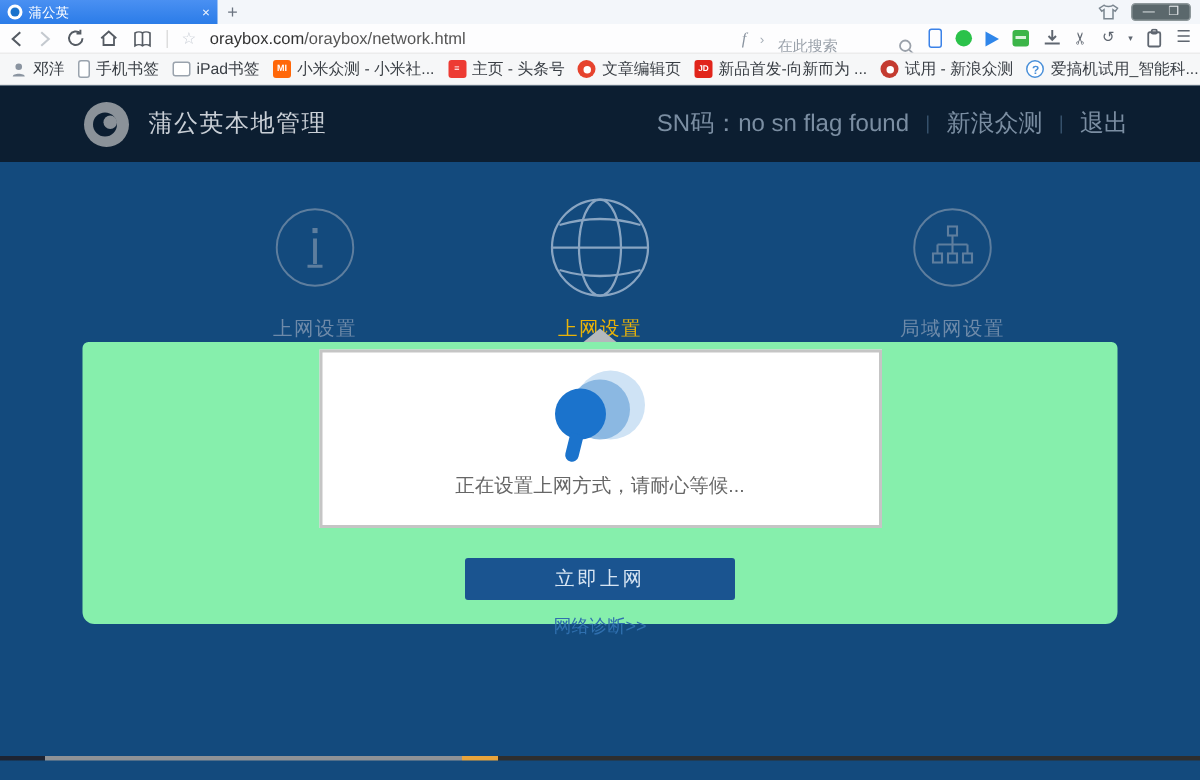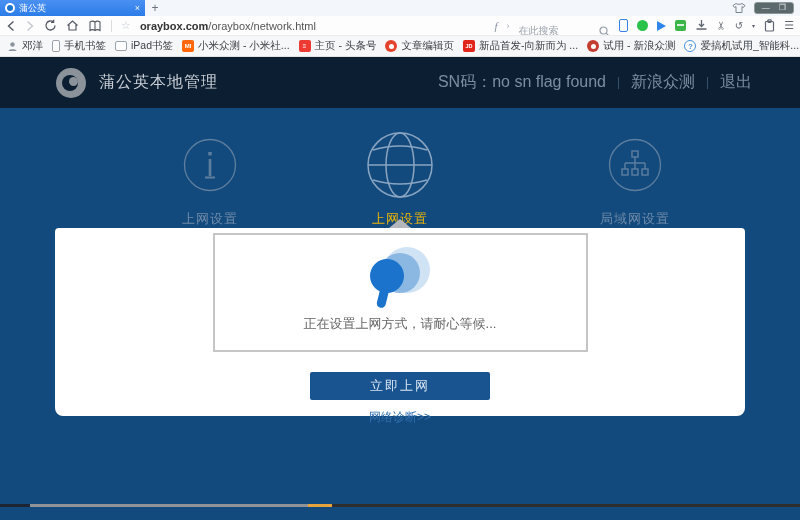--- a/index.html
+++ b/index.html
@@ -18,21 +18,21 @@
   .winctrl { display:flex; align-items:center; gap:8px; padding-right:6px; }
   .skin-ic { stroke:#7a858f; fill:none; }
   .ctrl-box { background:#5b686c; border:1px solid #8d979a; border-radius:3px; height:12px; display:flex; align-items:center; gap:9px; padding:0 7px; color:#e8ecee; font-size:8px; line-height:1; }
 
   
   .toolbar { height:20px; background:#fdfdfe; border-bottom:1px solid #ececec; display:flex; align-items:center; padding:0 6px; gap:9px; font-size:11px; overflow:hidden; }
   .nav-ic { display:flex; align-items:center; }
   .sep { width:1px; height:12px; background:#ddd; }
   .star { color:#c8cdd5; font-size:11px; }
   .url { color:#333; white-space:nowrap; }
-  .url b { font-weight:bold; }
+  .url b { font-weight:normal; }
   .url span { color:#555; }
   .tb-grow { flex:1; }
   .flash-f { color:#8a94a0; font-size:11px; font-style:italic; font-family:"Liberation Serif", serif; }
   .chev { color:#a7afb8; font-size:9px; }
   .searchbox { display:flex; align-items:center; gap:40px; color:#9aa1aa; font-size:10px;margin-top:11px; }
   .ic-phone { width:9px; height:13px; border:1.5px solid #3b82e8; border-radius:2px; }
   .ic-green { width:11px; height:11px; border-radius:50%; background:#2bc24a; }
   .ic-play { width:0; height:0; border-left:9px solid #2f86ea; border-top:5.5px solid transparent; border-bottom:5.5px solid transparent; }
   .ic-gsq { width:11px; height:11px; border-radius:2px; background:#3cb549; position:relative; }
   .ic-gsq::after { content:""; position:absolute; left:2px; top:4px; width:7px; height:2px; background:#d9f2dc; }
@@ -69,21 +69,21 @@
   .hdr-right { display:flex; align-items:center; font-size:16px; color:#7b8ea2;margin-left:11px; }
   .hdr-right .pipe { width:1px; height:12px; background:#35506b; margin:0 12px; }
 
   
   .page-body { position:relative; height:399px; background:#134a7d; }
   .nav-col { position:absolute; top:20px; width:140px; display:flex; flex-direction:column; align-items:center; }
   .nav-iconbox { height:74px; display:flex; align-items:center; justify-content:center; }
   .nav-label { font-size:13px; color:#6e8aa9; margin-top:8px; letter-spacing:1px; }
   .nav-col.active .nav-label { color:#eab308; }
 
-  .panel { position:absolute; left:55px; right:55px; top:120px; height:188px; background:#ffffff; border-radius:4px 4px 8px 8px; }
+  .panel { position:absolute; left:55px; right:55px; top:120px; height:188px; background:#86efac; border-radius:4px 4px 8px 8px; }
   .panel-arrow { position:absolute; top:-9px; left:50%; margin-left:-11px; width:0; height:0; border-left:11px solid transparent; border-right:11px solid transparent; border-bottom:9px solid #b4b8bc; }
   .modal { width:375px; height:119px; margin:5px auto 0; background:#fff; border:2px solid #c5c5c5; display:flex; flex-direction:column; align-items:center; }
   .spinner { position:relative; width:60px; height:60px; margin-top:12px; }
   .sp1 { position:absolute; left:14px; top:0; width:46px; height:46px; border-radius:50%; background:#cfe3f5; }
   .sp2 { position:absolute; left:10px; top:6px; width:40px; height:40px; border-radius:50%; background:#7fb0de; opacity:.85; }
   .sp3 { position:absolute; left:0; top:12px; width:34px; height:34px; border-radius:50%; background:#1b73cc; }
   .sp-tail { position:absolute; left:8px; top:42px; width:9px; height:19px; background:#1b73cc; border-radius:2px 2px 5px 5px; transform:rotate(14deg); }
   .modal-msg { font-size:13px; color:#666; margin-top:8px; }
   .connect-btn { display:block; width:180px; height:28px; margin:20px auto 0; background:#1a5490; border:none; border-radius:2px; color:#d6e4f2; font-size:13px; letter-spacing:2px; cursor:pointer; font-family:Liberation Serif, serif; }
   .diag-link { display:block; text-align:center; margin-top:9px; font-size:12px; color:#2f6fae; text-decoration:none; }

